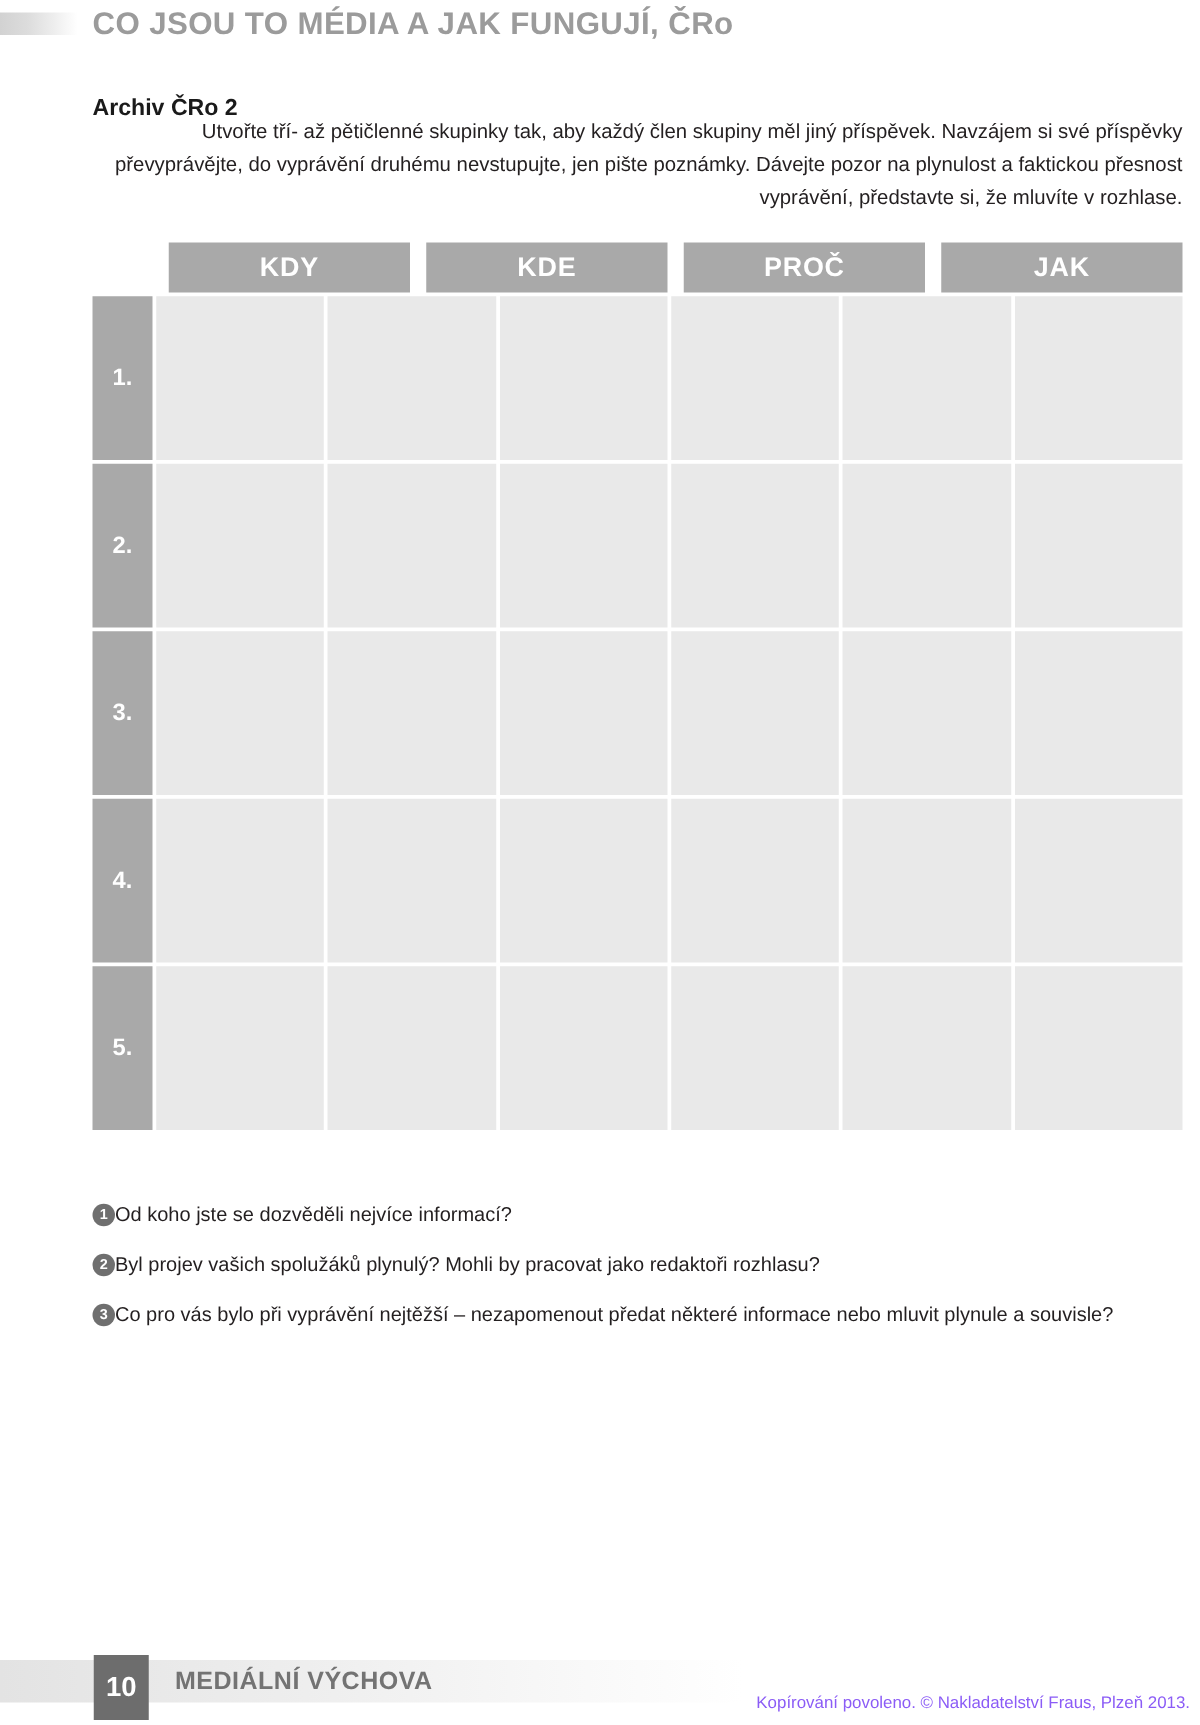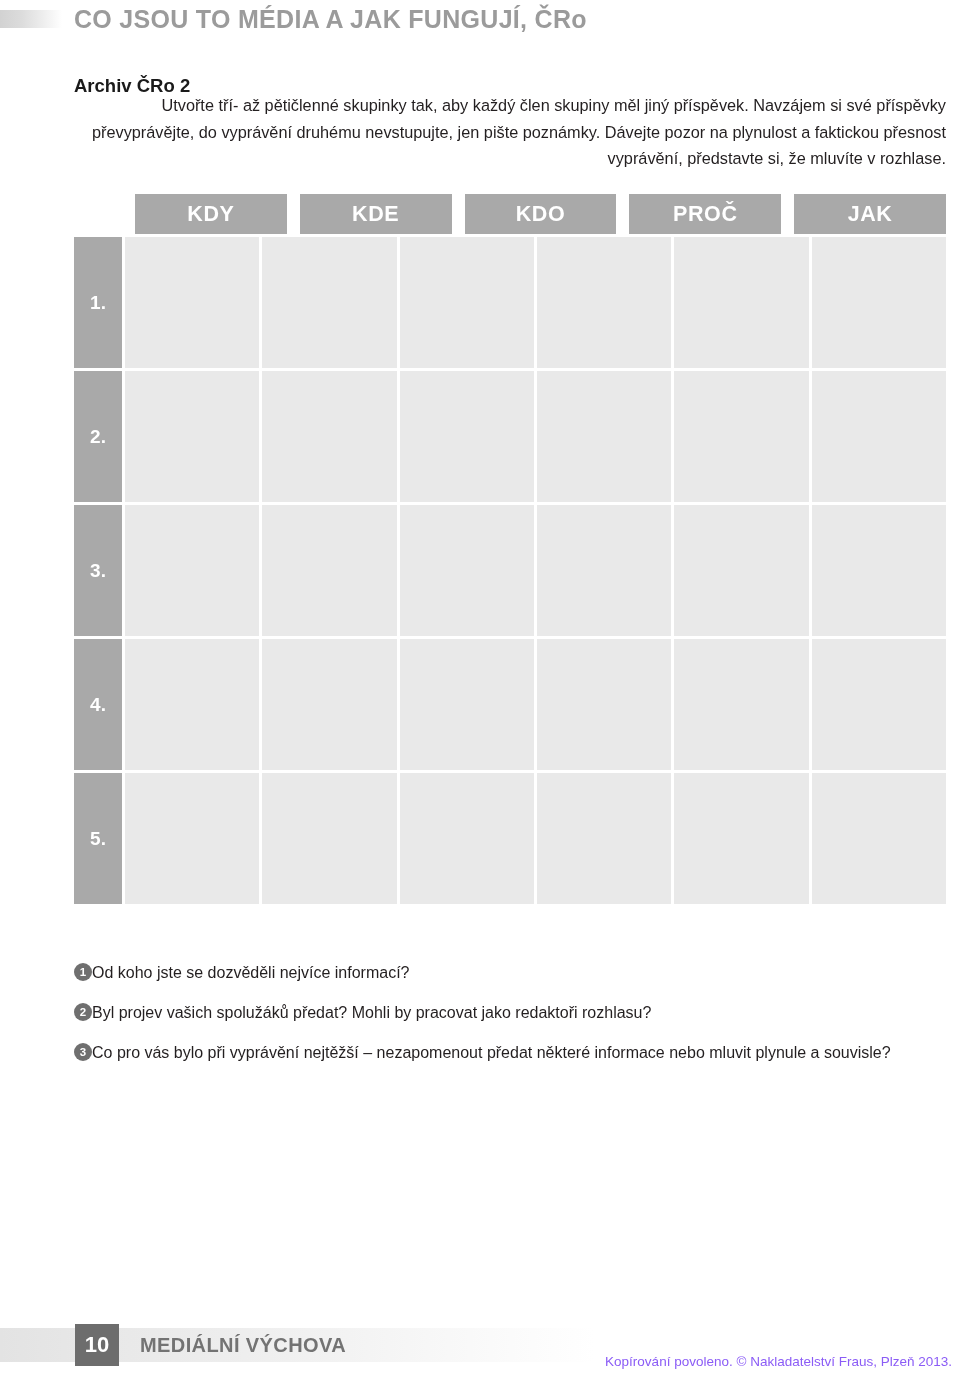--- a/index.html
+++ b/index.html
@@ -174,21 +174,21 @@
     top: 4px;
     width: 595px;
     height: 34px;
     background: linear-gradient(to right, #e3e3e3 0%, #e8e8e8 18%, #efefef 45%, #f7f7f7 72%, #ffffff 100%);
   }
   .page-number {
     position: absolute;
     left: 75px;
     top: 0px;
     width: 44px;
-    height: 42px;
+    height: 52px;
     background: #6d6d6d;
     color: #ffffff;
     font-size: 22px;
     font-weight: bold;
     display: flex;
     align-items: center;
     justify-content: center;
   }
   .footer-section {
     position: absolute;
@@ -226,21 +226,20 @@
 <div class="subtitle">Archiv ČRo 2</div>
 <div class="intro-text">Utvořte tří- až pětičlenné skupinky tak, aby každý člen skupiny měl jiný příspěvek. Navzájem si své příspěvky převyprávějte, do vyprávění druhému nevstupujte, jen pište poznámky. Dávejte pozor na plynulost a faktickou přesnost vyprávění, představte si, že mluvíte v rozhlase.</div>
 
 <div class="grid-wrap">
 
   <div class="grid-row head-row">
     <div class="rowlabel-cell blank"></div>
     <div class="cells">
       <div class="head-cell">KDY</div>
       <div class="head-cell">KDE</div>
-      <div class="head-cell">KDO</div>
       <div class="head-cell">PROČ</div>
       <div class="head-cell">JAK</div>
     </div>
   </div>
 
   <div class="grid-row body-row">
     <div class="rowlabel-cell">1.</div>
     <div class="cells">
       <div class="body-cell"></div>
       <div class="body-cell"></div>
@@ -301,21 +300,21 @@
 
 </div>
 
 <div class="questions">
   <div class="question">
     <div class="q-badge">1</div>
     <div class="q-text">Od koho jste se dozvěděli nejvíce informací?</div>
   </div>
   <div class="question">
     <div class="q-badge">2</div>
-    <div class="q-text">Byl projev vašich spolužáků předat? Mohli by pracovat jako redaktoři rozhlasu?</div>
+    <div class="q-text">Byl projev vašich spolužáků plynulý? Mohli by pracovat jako redaktoři rozhlasu?</div>
   </div>
   <div class="question">
     <div class="q-badge">3</div>
     <div class="q-text">Co pro vás bylo při vyprávění nejtěžší – nezapomenout předat některé informace nebo mluvit plynule a souvisle?</div>
   </div>
 </div>
 
 <div class="footer">
   <div class="footer-strip"></div>
   <div class="page-number">10</div>

